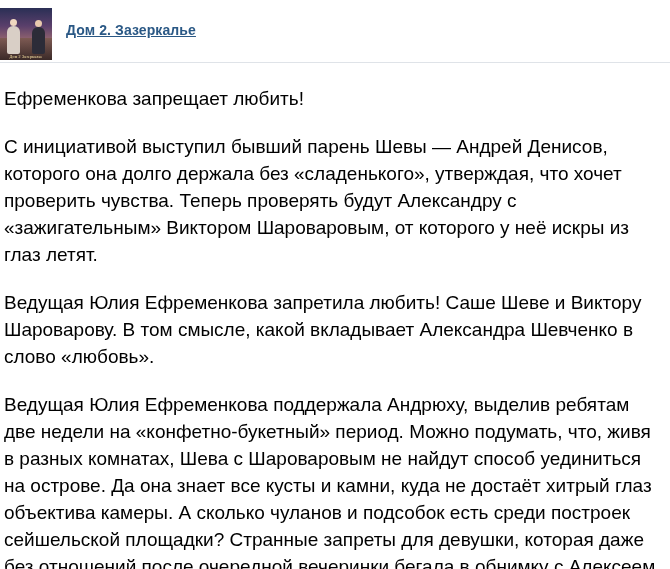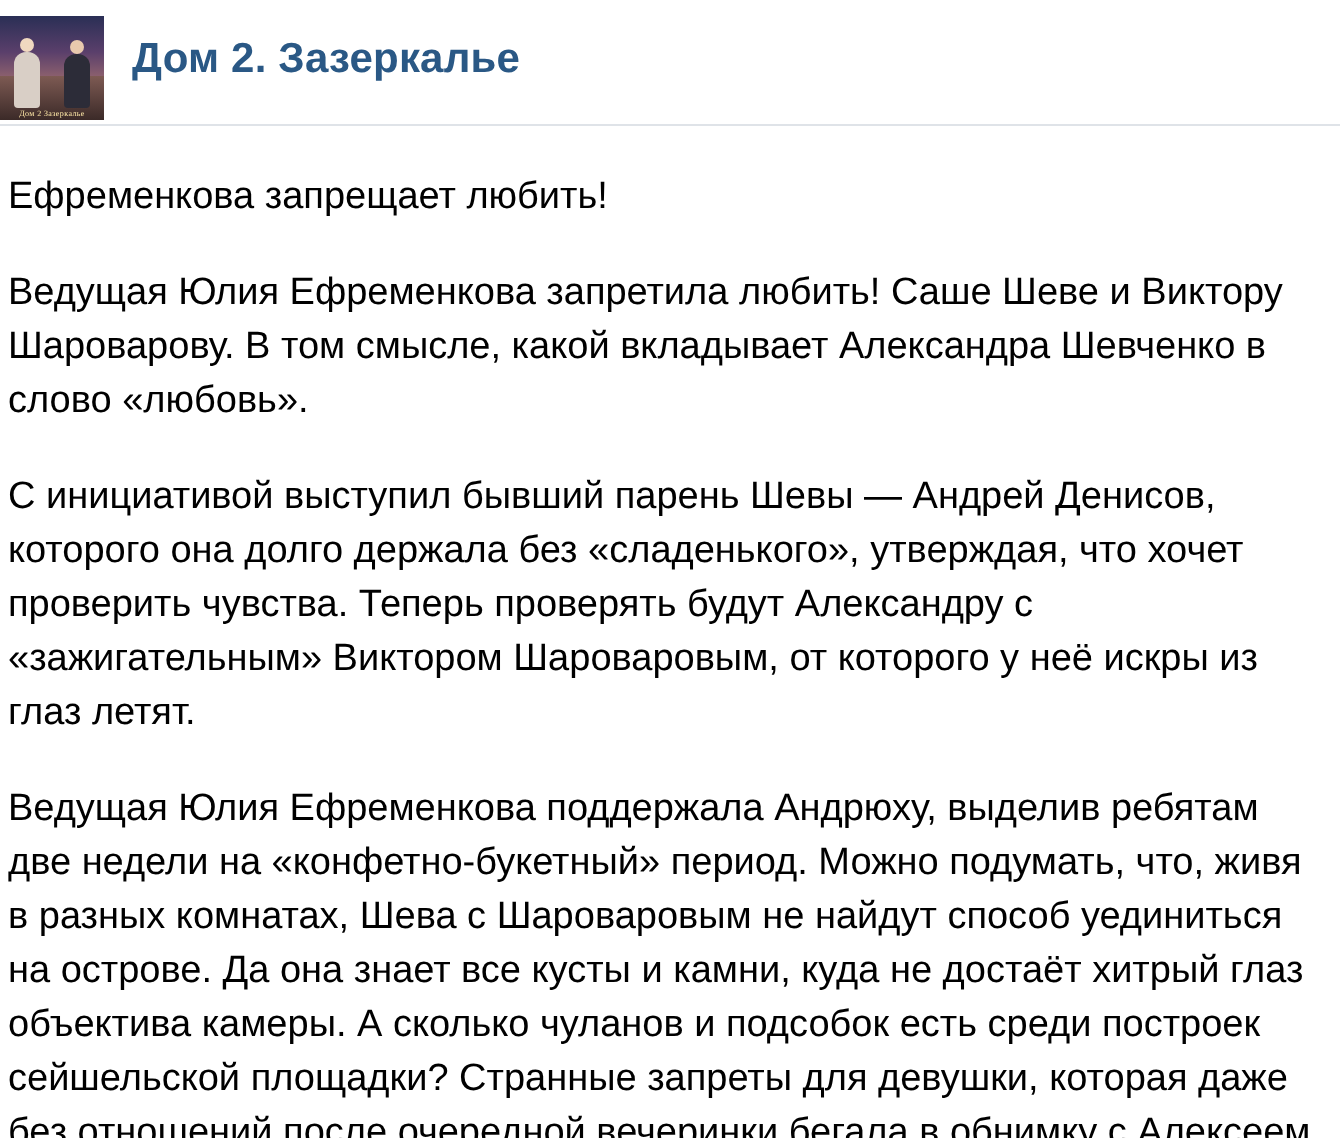--- a/index.html
+++ b/index.html
@@ -83,26 +83,27 @@
     left: 0; right: 0; bottom: 1px;
     text-align: center;
     font-size: 4px;
     letter-spacing: .2px;
     color: #ffe9a8;
     font-family: "Liberation Serif", serif;
     white-space: nowrap;
   }
   .title {
     margin-left: 14px;
-    font-size: 21px;
+    font-size: 14px;
     font-weight: bold;
     color: #2a5885;
     line-height: 20px;
     padding-top: 12px;
     letter-spacing: .1px;
+    text-decoration: underline;
   }
   .rule {
     height: 1px;
     background: #dfe3e8;
     margin: 6px 0 0 0;
   }
   
   .content {
     padding: 0 6px 0 4px;
   }
@@ -133,18 +134,18 @@
       <div class="figR"></div>
       <div class="label">Дом 2 Зазеркалье</div>
     </div>
     <div class="title">Дом 2. Зазеркалье</div>
   </div>
 
   <div class="rule"></div>
 
   <div class="content">
     <p class="lead">Ефременкова запрещает любить!</p>
+    <p class="para">С инициативой выступил бывший парень Шевы — Андрей Денисов, которого она долго держала без «сладенького», утверждая, что хочет проверить чувства. Теперь проверять будут Александру с «зажигательным» Виктором Шароваровым, от которого у неё искры из глаз летят.</p>
     <p class="para">Ведущая Юлия Ефременкова запретила любить! Саше Шеве и Виктору Шароварову. В том смысле, какой вкладывает Александра Шевченко в слово «любовь».</p>
-    <p class="para">С инициативой выступил бывший парень Шевы — Андрей Денисов, которого она долго держала без «сладенького», утверждая, что хочет проверить чувства. Теперь проверять будут Александру с «зажигательным» Виктором Шароваровым, от которого у неё искры из глаз летят.</p>
     <p class="para">Ведущая Юлия Ефременкова поддержала Андрюху, выделив ребятам две недели на «конфетно-букетный» период. Можно подумать, что, живя в разных комнатах, Шева с Шароваровым не найдут способ уединиться на острове. Да она знает все кусты и камни, куда не достаёт хитрый глаз объектива камеры. А сколько чуланов и подсобок есть среди построек сейшельской площадки? Странные запреты для девушки, которая даже без отношений после очередной вечеринки бегала в обнимку с Алексеем Безусом, а сколько ещё мы на шлюке не видели её «закидонов», из-за чего выходил из себя Андрей Денисов и стыдливо краснел Арай Чобанян? Нашли из кого лепить «монахиню», даже не смешно.</p>
   </div>
 
 </div>
 
 </body></html>

